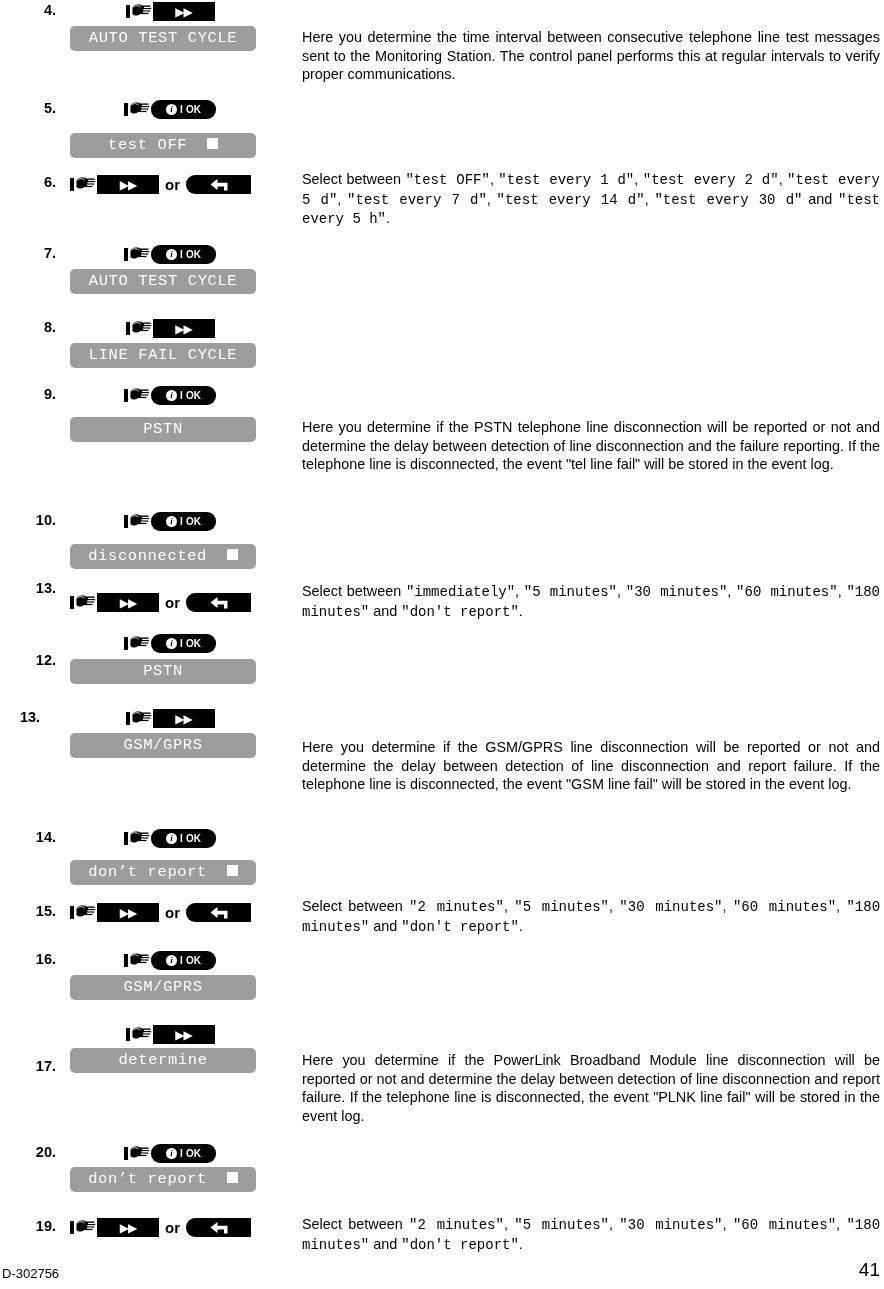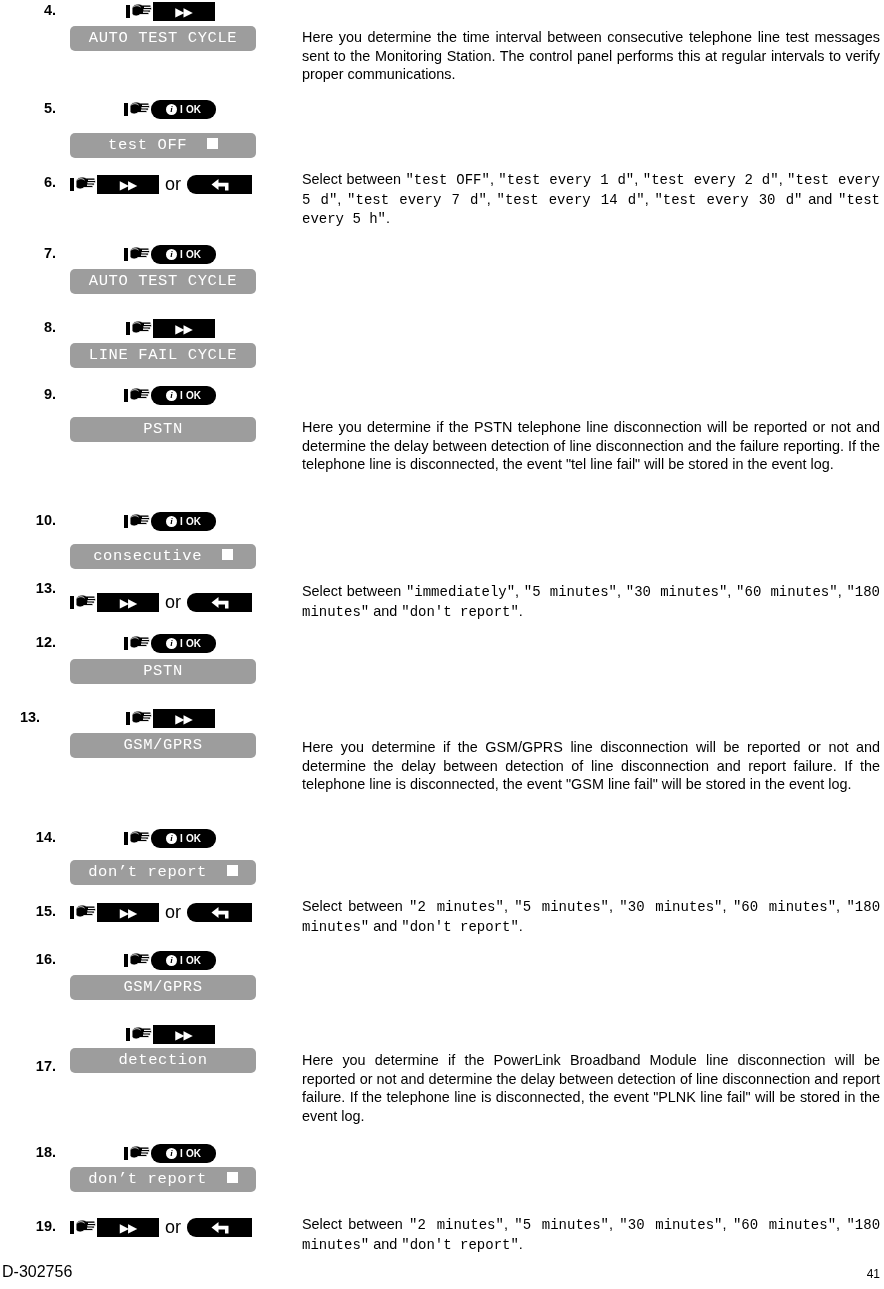--- a/index.html
+++ b/index.html
@@ -95,22 +95,22 @@
     background: #ffffff;
     color: #000000;
     font-size: 9px;
     font-weight: bold;
     font-style: italic;
     line-height: 11px;
     text-align: center;
     font-family: "Liberation Serif", serif;
   }
   .or-word {
-    font-size: 18px;
-    font-weight: normal;
+    font-size: 15px;
+    font-weight: bold;
     margin: 0 6px;
     flex: 0 0 auto;
     line-height: 19px;
   }
   .arrows-glyph { font-size: 12px; line-height: 1; }
 
   
   .lcd {
     position: absolute;
     left: 70px;
@@ -150,28 +150,28 @@
   .mono {
     font-family: "Liberation Mono", monospace;
     font-size: 14px;
   }
 
   
   .footer-left {
     position: absolute;
     left: 2px;
     bottom: 8px;
-    font-size: 16px;
+    font-size: 13px;
     text-align: center;
   }
   .footer-right {
     position: absolute;
     right: 4px;
     bottom: 8px;
-    font-size: 12px;
+    font-size: 19px;
   }
 </style>
 </head>
 <body>
 
 <div class="page">
 
   <div id="steps-root">
       <div class="num" style="top: 2px;">4.</div>
       <div class="keys" style="position: absolute; top: 1px;">
@@ -287,42 +287,42 @@
           </svg>
         </span>
         <span class="key key-ok">
           <span class="ok-inner">
             <span class="i-circle">i</span>
             <span>I</span>
             <span>OK</span>
           </span>
         </span>
       </div>
-      <div class="lcd" style="top: 544px;"><span>consecutive</span><span>  </span><span class="cb"></span></div>
+      <div class="lcd" style="top: 544px;"><span>disconnected</span><span>  </span><span class="cb"></span></div>
       <div class="num" style="top: 580px;">13.</div>
       <div class="keys left" style="position: absolute; top: 592px;">
         <span class="hand">
           <svg width="26" height="19" viewBox="0 0 26 19">
             <rect x="0" y="3" width="4" height="13" fill="#000"></rect>
             <path d="M6 5 C8 2, 13 1, 16 3 L24 3 C25.5 3 25.5 5.4 24 5.4 L18 5.4 L24.5 5.4 C26 5.4 26 7.8 24.5 7.8 L17.5 7.8 L23.5 7.8 C25 7.8 25 10.2 23.5 10.2 L17 10.2 L22 10.2 C23.3 10.2 23.3 12.6 22 12.6 L14 12.6 C11 15 7.5 14 6 12 Z" fill="#000" stroke="#fff" stroke-width="0.9" stroke-linejoin="round"></path>
             <path d="M6.5 5.5 C9 3.2, 12.5 3.2, 14.5 5" fill="none" stroke="#fff" stroke-width="0.9"></path>
           </svg>
         </span>
         <span class="key key-next">
           <span class="arrows-glyph">▶▶</span>
         </span>
         <span class="or-word">or</span>
         <span class="key key-back">
           <svg width="20" height="13" viewBox="0 0 20 13">
             <path d="M8.5 1 L1.5 6.5 L8.5 12 L8.5 8.6 L15 8.6 L15 12.6 L18.5 12.6 L18.5 4.8 L8.5 4.8 Z" fill="#fff"></path>
           </svg>
         </span>
       </div>
       <div class="desc" style="top: 582px;"><span>Select between </span><span class="mono">"immediately"</span><span>, </span><span class="mono">"5 minutes"</span><span>, </span><span class="mono">"30 minutes"</span><span>, </span><span class="mono">"60 minutes"</span><span>, </span><span class="mono">"180 minutes"</span><span> and </span><span class="mono">"don't report"</span><span>.</span></div>
-      <div class="num" style="top: 634px;">12.</div>
+      <div class="num" style="top: 652px;">12.</div>
       <div class="keys" style="position: absolute; top: 633px;">
         <span class="hand">
           <svg width="26" height="19" viewBox="0 0 26 19">
             <rect x="0" y="3" width="4" height="13" fill="#000"></rect>
             <path d="M6 5 C8 2, 13 1, 16 3 L24 3 C25.5 3 25.5 5.4 24 5.4 L18 5.4 L24.5 5.4 C26 5.4 26 7.8 24.5 7.8 L17.5 7.8 L23.5 7.8 C25 7.8 25 10.2 23.5 10.2 L17 10.2 L22 10.2 C23.3 10.2 23.3 12.6 22 12.6 L14 12.6 C11 15 7.5 14 6 12 Z" fill="#000" stroke="#fff" stroke-width="0.9" stroke-linejoin="round"></path>
             <path d="M6.5 5.5 C9 3.2, 12.5 3.2, 14.5 5" fill="none" stroke="#fff" stroke-width="0.9"></path>
           </svg>
         </span>
         <span class="key key-ok">
           <span class="ok-inner">
@@ -410,23 +410,23 @@
           <svg width="26" height="19" viewBox="0 0 26 19">
             <rect x="0" y="3" width="4" height="13" fill="#000"></rect>
             <path d="M6 5 C8 2, 13 1, 16 3 L24 3 C25.5 3 25.5 5.4 24 5.4 L18 5.4 L24.5 5.4 C26 5.4 26 7.8 24.5 7.8 L17.5 7.8 L23.5 7.8 C25 7.8 25 10.2 23.5 10.2 L17 10.2 L22 10.2 C23.3 10.2 23.3 12.6 22 12.6 L14 12.6 C11 15 7.5 14 6 12 Z" fill="#000" stroke="#fff" stroke-width="0.9" stroke-linejoin="round"></path>
             <path d="M6.5 5.5 C9 3.2, 12.5 3.2, 14.5 5" fill="none" stroke="#fff" stroke-width="0.9"></path>
           </svg>
         </span>
         <span class="key key-next">
           <span class="arrows-glyph">▶▶</span>
         </span>
       </div>
-      <div class="lcd" style="top: 1048px;"><span>detection</span></div>
+      <div class="lcd" style="top: 1048px;"><span>determine</span></div>
       <div class="desc" style="top: 1051px;"><span>Here you determine if the PowerLink Broadband Module line disconnection will be reported or not and determine the delay between detection of line disconnection and report failure. If the telephone line is disconnected, the event "PLNK line fail" will be stored in the event log.</span></div>
-      <div class="num" style="top: 1144px;">18.</div>
+      <div class="num" style="top: 1144px;">20.</div>
       <div class="keys" style="position: absolute; top: 1143px;">
         <span class="hand">
           <svg width="26" height="19" viewBox="0 0 26 19">
             <rect x="0" y="3" width="4" height="13" fill="#000"></rect>
             <path d="M6 5 C8 2, 13 1, 16 3 L24 3 C25.5 3 25.5 5.4 24 5.4 L18 5.4 L24.5 5.4 C26 5.4 26 7.8 24.5 7.8 L17.5 7.8 L23.5 7.8 C25 7.8 25 10.2 23.5 10.2 L17 10.2 L22 10.2 C23.3 10.2 23.3 12.6 22 12.6 L14 12.6 C11 15 7.5 14 6 12 Z" fill="#000" stroke="#fff" stroke-width="0.9" stroke-linejoin="round"></path>
             <path d="M6.5 5.5 C9 3.2, 12.5 3.2, 14.5 5" fill="none" stroke="#fff" stroke-width="0.9"></path>
           </svg>
         </span>
         <span class="key key-ok">
           <span class="ok-inner">

